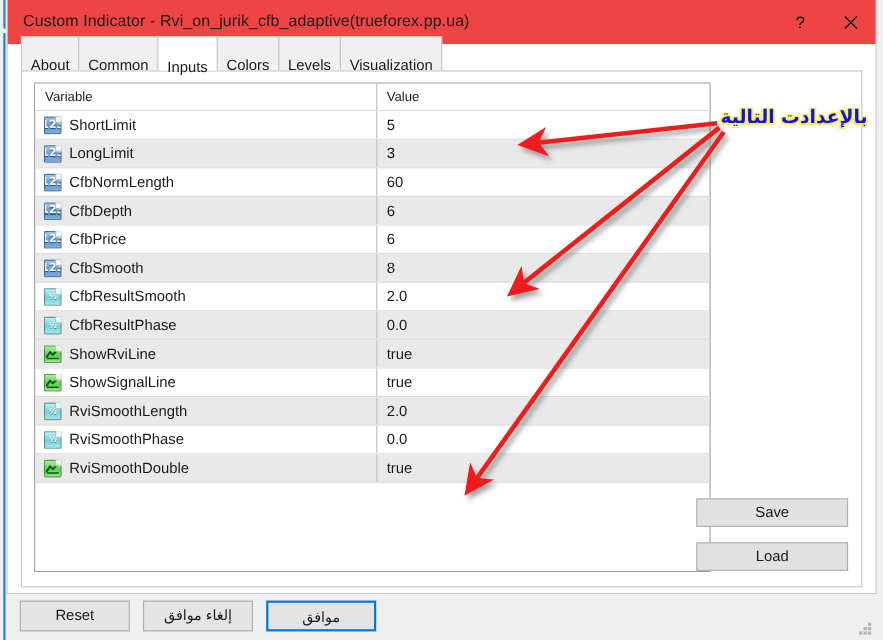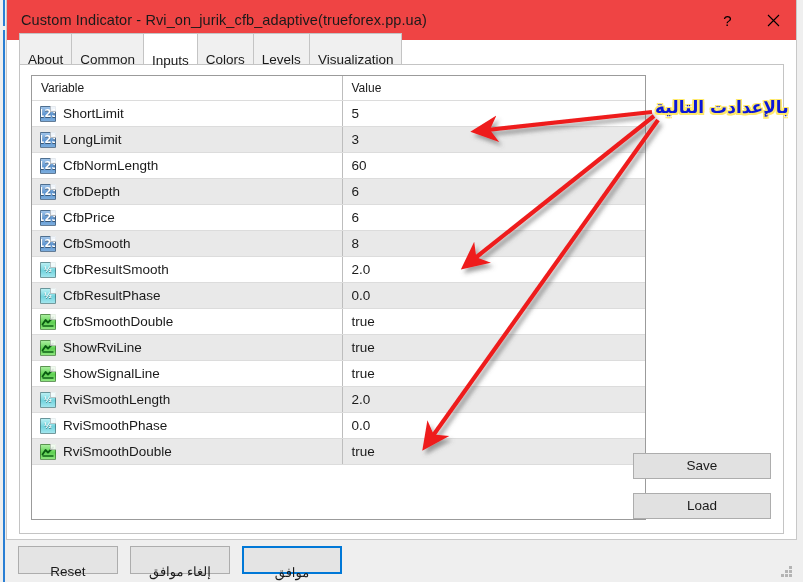--- a/index.html
+++ b/index.html
@@ -273,21 +273,21 @@
     height: 28px;
     line-height: 26px;
     text-align: center;
     font-size: 13.5px;
     color: #1a1a1a;
     background: #e4e4e4;
     border: 1px solid #adadad;
     box-sizing: border-box;
     cursor: default;
     font-family: "Liberation Sans", sans-serif;
-    padding: 12px;
+    padding: 0;
   }
   .btn-wide.rtl { direction: rtl; font-size: 13px; }
   .btn-wide.default-btn {
     border: 2px solid #0078d7;
     background: #e4e4e4;
   }
 
   
   .grip {
     position: absolute;
@@ -460,37 +460,20 @@
               <td class="var-cell">
                 <span class="var-inner">
                   <span class="type-icon dbl">
                     <span class="doc">½</span>
                     <span class="corner"></span>
                   </span>
                   <span>CfbResultPhase</span>
                 </span>
               </td>
               <td class="val-cell"><span>0.0</span></td>
-            </tr>
-            <tr class="">
-              <td class="var-cell">
-                <span class="var-inner">
-                  <span class="type-icon bool">
-                    <span class="doc">
-                      <svg width="14" height="11" viewBox="0 0 14 11">
-                        <path d="M1.5 8.5 L4.5 4 L7 6.5 L12 1.5" stroke="#0a5c12" stroke-width="1.8" fill="none" stroke-linejoin="round" stroke-linecap="round"></path>
-                        <path d="M1.5 10 L12.5 10" stroke="#0a5c12" stroke-width="1.4"></path>
-                      </svg>
-                    </span>
-                    <span class="corner"></span>
-                  </span>
-                  <span>CfbSmoothDouble</span>
-                </span>
-              </td>
-              <td class="val-cell"><span>true</span></td>
             </tr>
             <tr class="alt">
               <td class="var-cell">
                 <span class="var-inner">
                   <span class="type-icon bool">
                     <span class="doc">
                       <svg width="14" height="11" viewBox="0 0 14 11">
                         <path d="M1.5 8.5 L4.5 4 L7 6.5 L12 1.5" stroke="#0a5c12" stroke-width="1.8" fill="none" stroke-linejoin="round" stroke-linecap="round"></path>
                         <path d="M1.5 10 L12.5 10" stroke="#0a5c12" stroke-width="1.4"></path>
                       </svg>

